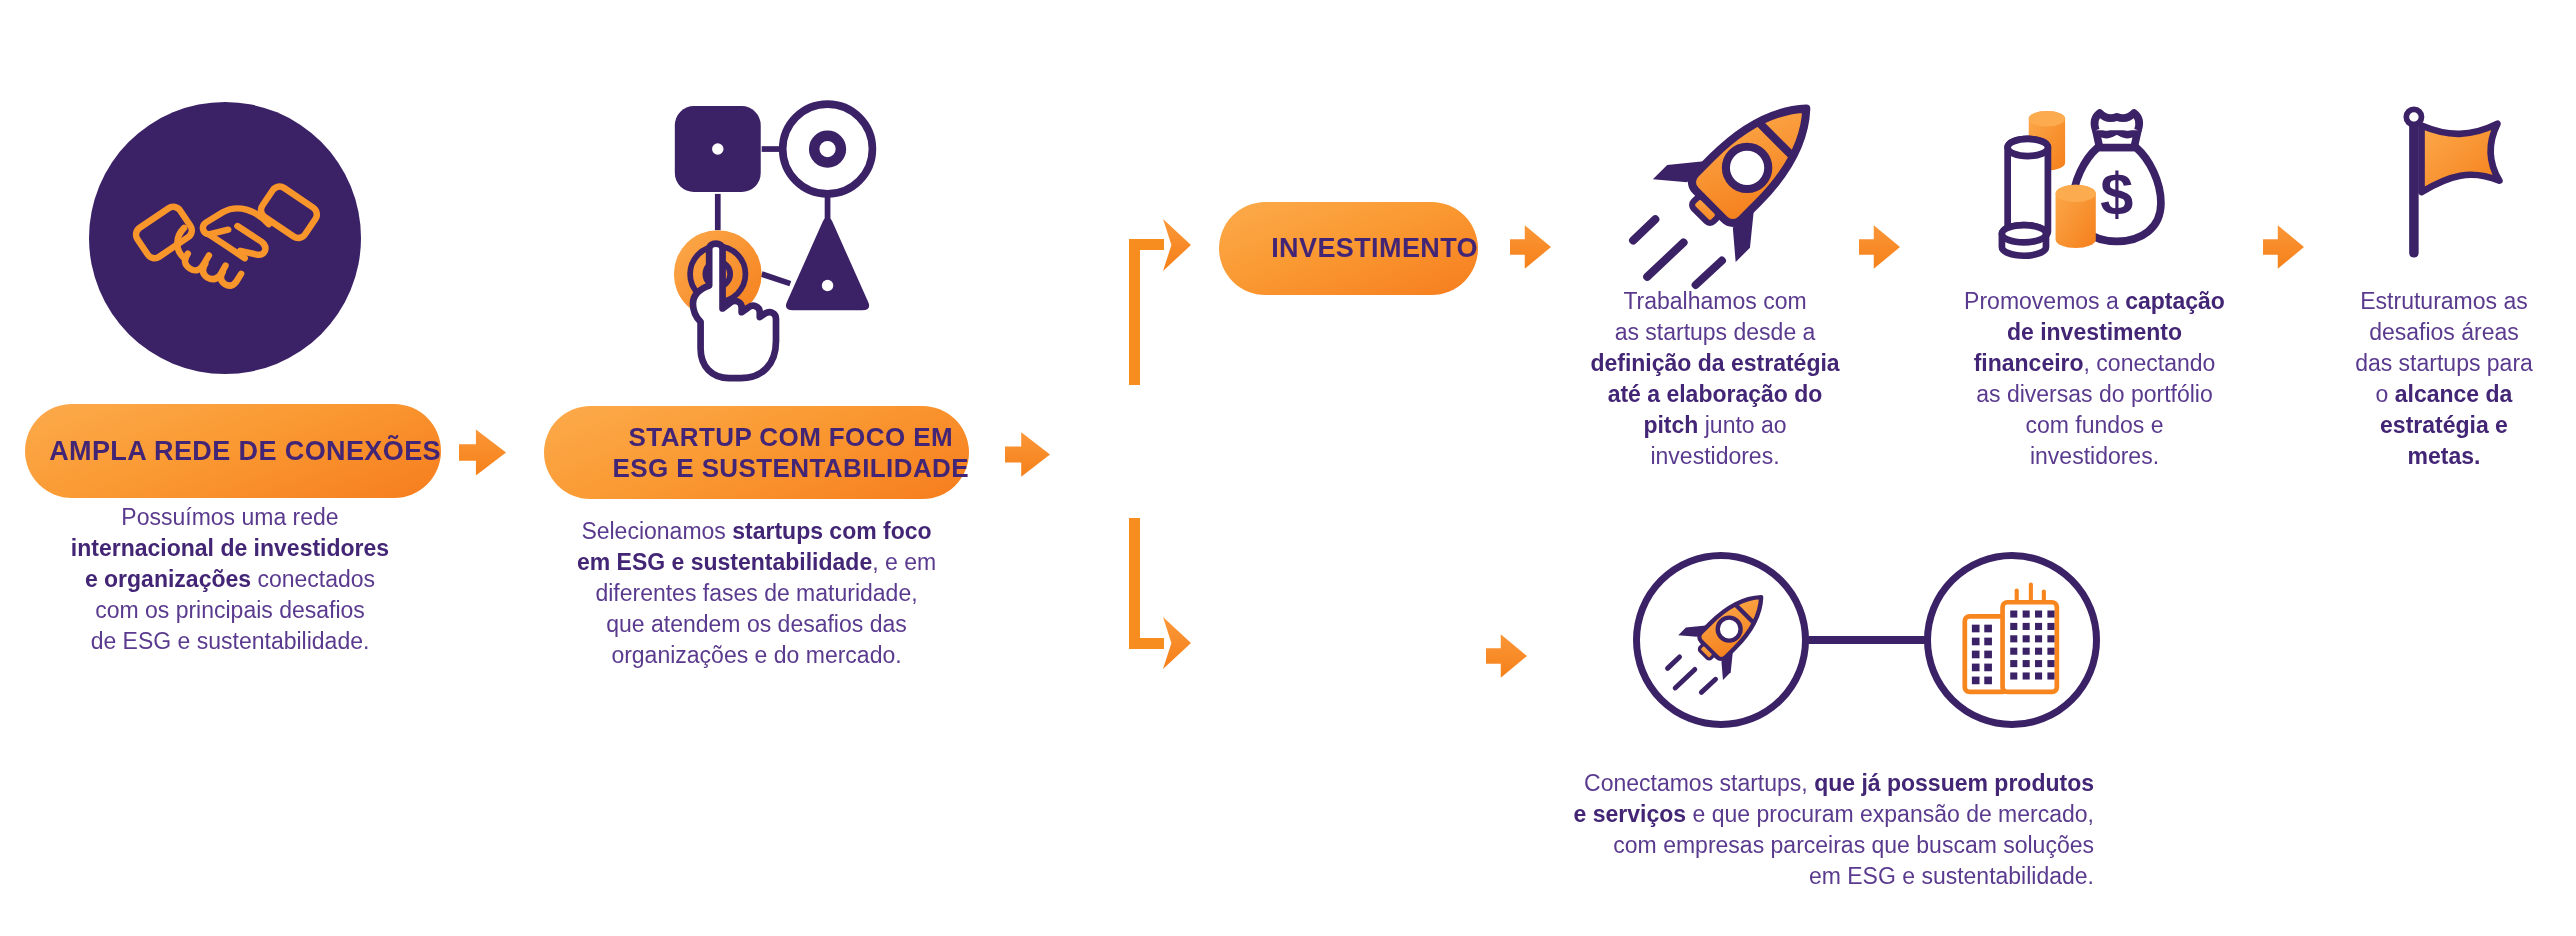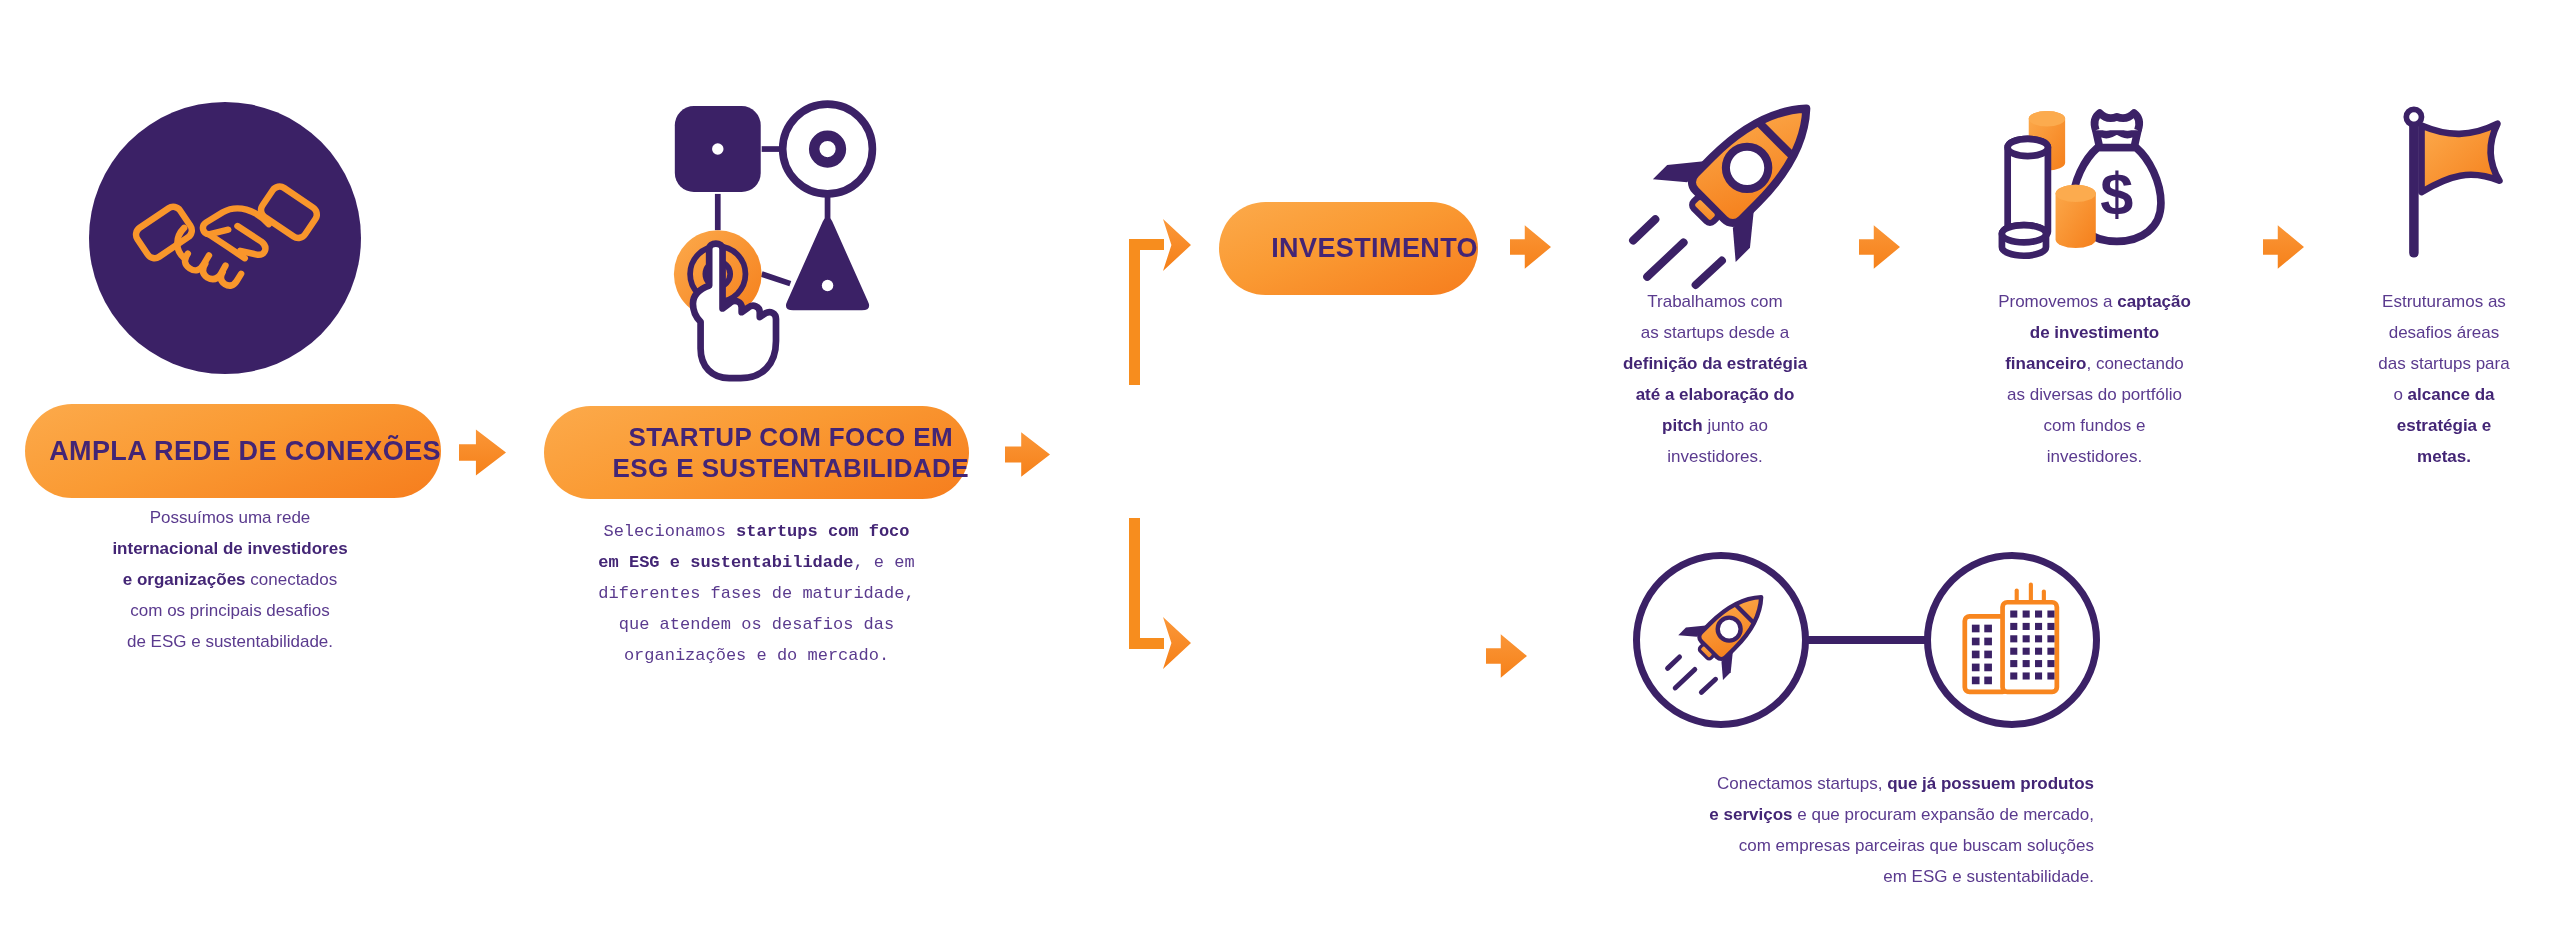--- a/index.html
+++ b/index.html
@@ -12,21 +12,21 @@
   .big-circle{left:89px;top:102px;width:272px;height:272px;border-radius:50%;
               background:#3b2166;display:flex;align-items:center;justify-content:center;}
 
   
   .pill{background:linear-gradient(160deg,#fcaa4b 0%,#fa9a33 45%,#f67d1d 100%);
         border-radius:49px;display:flex;align-items:center;justify-content:flex-end;
         color:#432575;font-weight:bold;text-align:center;font-size:27px;
         letter-spacing:0.4px;white-space:pre-line;line-height:31px;}
 
   
-  .para{color:#5a3a8e;font-size:17px;line-height:31px;text-align:center;white-space:nowrap;}
+  .para{color:#5a3a8e;font-size:23px;line-height:31px;text-align:center;white-space:nowrap;}
   .para .b{color:#432575;font-weight:bold;}
 
   
   .conn-label{color:#432575;font-weight:bold;font-size:26px;line-height:26px;
               white-space:pre-line;letter-spacing:0.3px;z-index:5;}
 
   
   .arrow{background:linear-gradient(180deg,#fb983a,#f57f17);
          clip-path:polygon(0 35%,36% 35%,36% 8%,100% 50%,36% 92%,36% 65%,0 65%);}
 
@@ -98,21 +98,21 @@
       <circle cx="70" cy="196" r="13" fill="none" stroke="#3b2166" stroke-width="6"></circle>
       <path d="M61,170 C61,162 75,162 75,170 L75,232 L83,226 C88,222 95,225 95,231 L95,236 L102,231 C107,227 114,230 114,236 L114,241 L120,237 C125,234 131,237 131,243 L131,266 C131,290 117,305 94,305 L82,305 C64,305 52,293 52,274 L52,246 C47,241 44,234 44,227 C44,219 50,212 61,208 Z" fill="#fff" stroke="#3b2166" stroke-width="7" stroke-linejoin="round"></path>
     </svg>
   </div>
 
   <div class="abs pill" style="left:544px;top:406px;width:425px;height:93px;font-size:26px;">
     <span>STARTUP COM FOCO EM
 ESG E SUSTENTABILIDADE</span>
   </div>
 
-  <div class="abs para" style="left:537px;top:516px;width:439px;font-family:Liberation Mono, monospace;"><span class="">Selecionamos </span><span class="b">startups com foco</span><br><span class="b">em ESG e sustentabilidade</span><span class="">, e em</span><br><span class="">diferentes fases de maturidade,</span><br><span class="">que atendem os desafios das</span><br><span class="">organizações e do mercado.</span></div>
+  <div class="abs para" style="left:537px;top:516px;width:439px;"><span class="">Selecionamos </span><span class="b">startups com foco</span><br><span class="b">em ESG e sustentabilidade</span><span class="">, e em</span><br><span class="">diferentes fases de maturidade,</span><br><span class="">que atendem os desafios das</span><br><span class="">organizações e do mercado.</span></div>
 
   <div class="abs arrow" style="left:1005px;top:428px;width:45px;height:53px;"></div>
 
 
   <div class="abs cline" style="left:1129px;top:239px;width:11px;height:146px;"></div>
   <div class="abs cline" style="left:1129px;top:239px;width:35px;height:11px;"></div>
   <div class="abs chead" style="left:1163px;top:219px;width:28px;height:52px;"></div>
   <div class="abs cline" style="left:1129px;top:518px;width:11px;height:130px;"></div>
   <div class="abs cline" style="left:1129px;top:638px;width:35px;height:11px;"></div>
   <div class="abs chead" style="left:1163px;top:617px;width:28px;height:52px;"></div>

